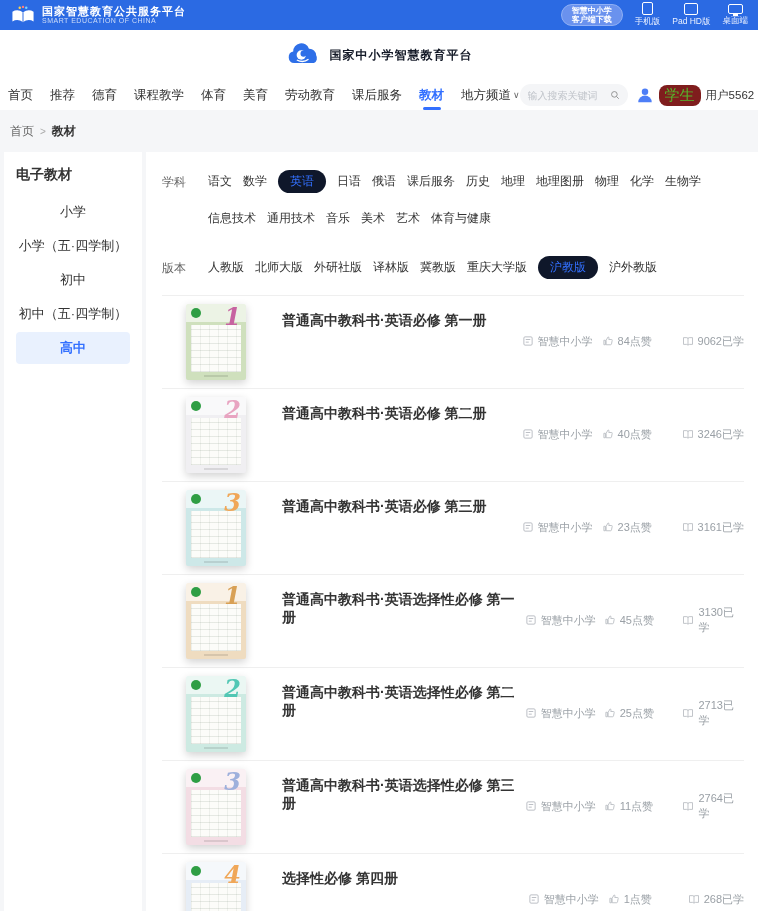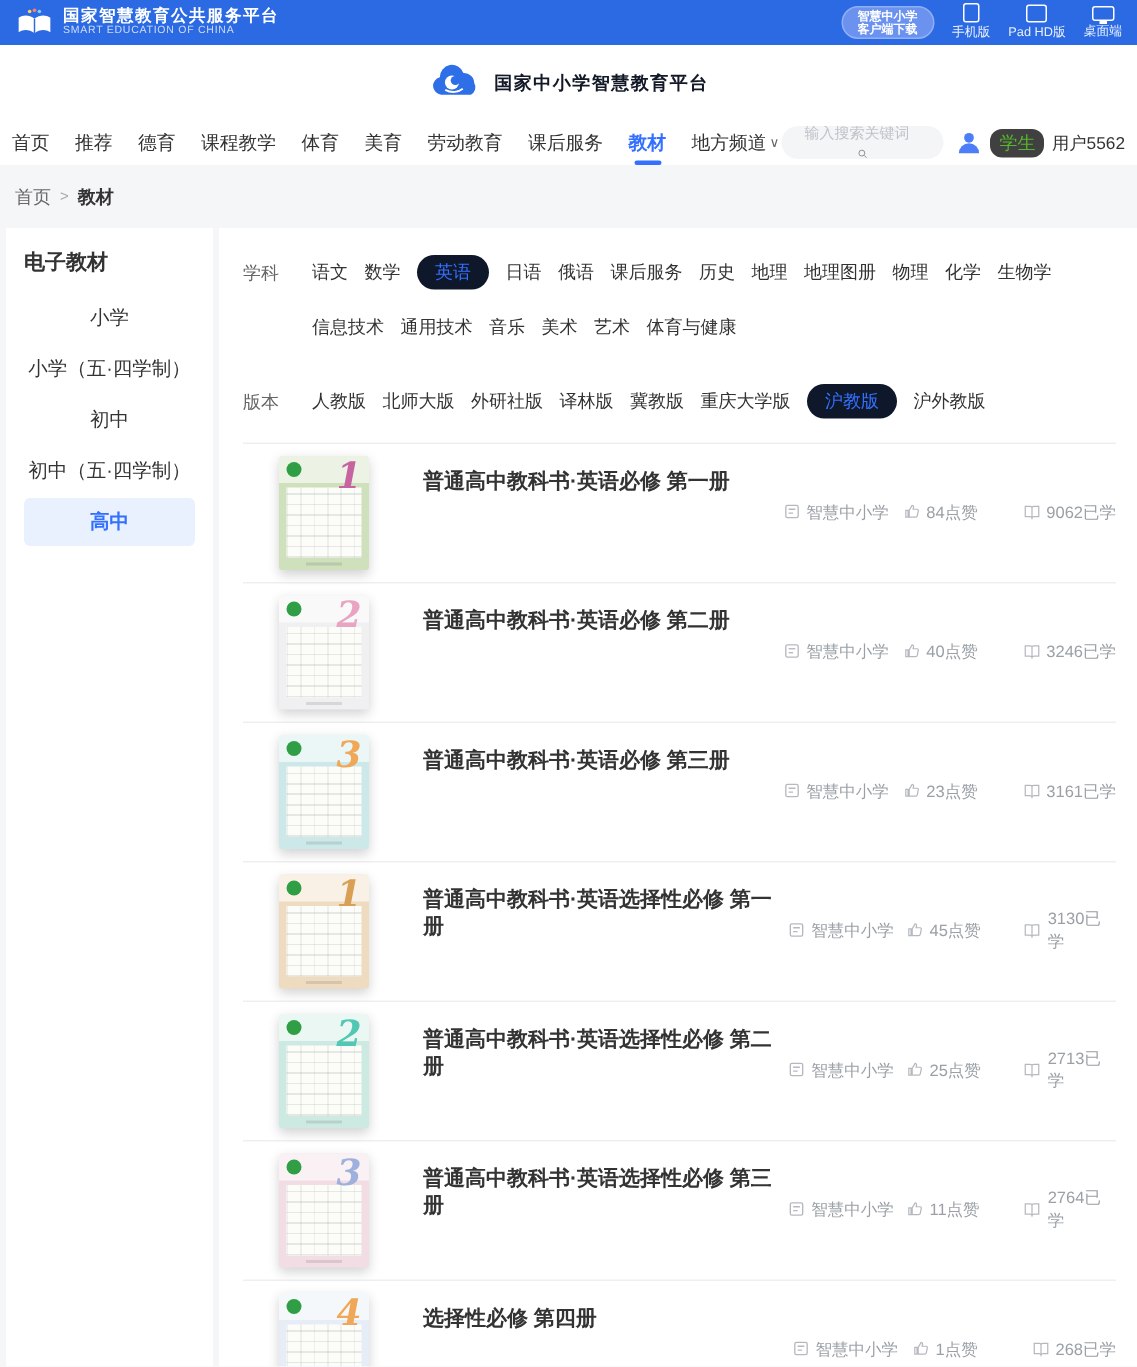--- a/index.html
+++ b/index.html
@@ -27,25 +27,25 @@
   .header h1 { font-size:12px; font-weight:bold; color:#121826; letter-spacing:1px; }
 
   
   .nav { height:30px; background:#fff; display:flex; align-items:center; padding:0 8px; }
   .nav-items { display:flex; align-items:center; gap:17px; }
   .nav-item { font-size:12.5px; color:#333; cursor:pointer; position:relative; height:30px; display:flex; align-items:center; gap:2px; text-decoration:none; white-space:nowrap; }
   .nav-item.active { color:#3370ff; font-weight:bold; }
   .nav-item.active::after { content:""; position:absolute; left:50%; transform:translateX(-50%); bottom:0; width:18px; height:3px; border-radius:2px; background:#3370ff; }
   .nav-item .caret { font-size:9px; color:#666; }
   .nav-right { margin-left:auto; display:flex; align-items:center; gap:8px; }
-  .searchbox { width:108px; height:22px; background:#f4f5f7; border-radius:12px; display:flex; align-items:center; padding:0 8px; gap:4px;flex-direction:column; }
+  .searchbox { width:108px; height:22px; background:#f4f5f7; border-radius:12px; display:flex; align-items:center; padding:0 8px; gap:4px; }
   .searchbox input { border:0; outline:0; background:transparent; width:78px; font-size:10px; color:#333; }
   .searchbox input::placeholder { color:#bfc3c9; }
   .user { display:flex; align-items:center; gap:5px; cursor:pointer; }
-  .badge { background:#404040; color:#56b62c; font-size:12px; padding:1px 6px; border-radius:8px; white-space:nowrap; }
+  .badge { background:#7f1d1d; color:#56b62c; font-size:15px; padding:1px 6px; border-radius:8px; white-space:nowrap; }
   .uname { font-size:11.5px; color:#333; white-space:nowrap; }
 
   
   .page-bg { background:#f5f6f8; height:801px; }
   .breadcrumb { padding:13px 10px 12px; font-size:12px; color:#666; display:flex; gap:6px; align-items:center; }
   .breadcrumb .sep { color:#aaa; font-size:10px; }
   .breadcrumb .cur { color:#333; font-weight:bold; }
 
   .content { display:flex; padding-left:4px; gap:4px; height:761px; }
   .sidebar { width:138px; background:#fff; flex:none; padding-top:14px; }

